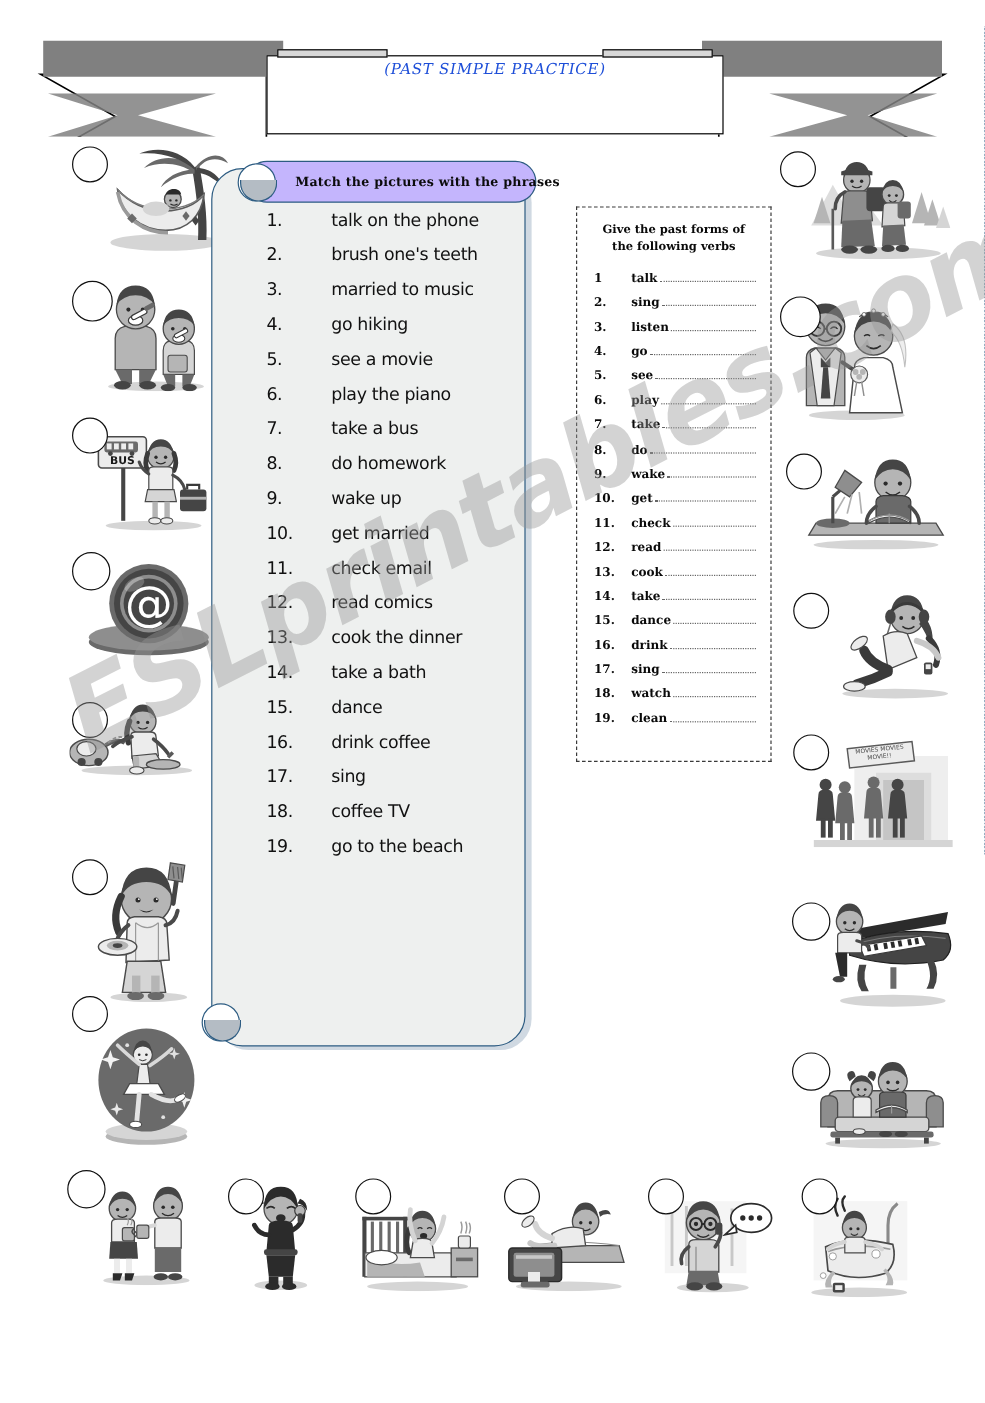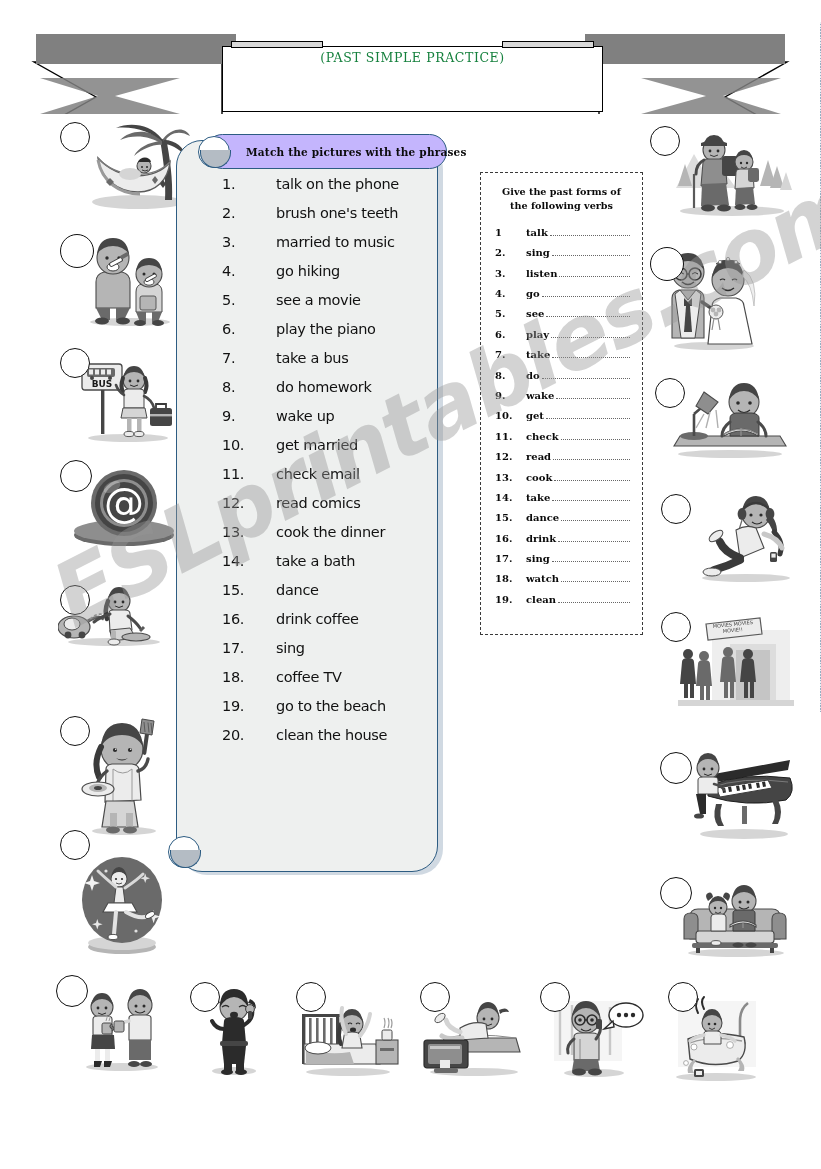--- a/index.html
+++ b/index.html
@@ -74,23 +74,24 @@
     color: #000;
     margin-top: 7px;
     line-height: 1.05;
     white-space: nowrap;
     font-weight: 400;
   }
   .title-sub {
     font-family: "DejaVu Serif", serif;
     font-size: 12.5px;
     letter-spacing: 0.6px;
-    color: #15803d;
+    color: #1d4ed8;
     margin-top: 3px;
     white-space: nowrap;
+    font-style: italic;
   }
   .title-tab-left, .title-tab-right {
     position: absolute;
     top: -6px;
     height: 7px;
     background: #d8d8d8;
     border: 1px solid #000;
   }
   .title-tab-left { left: 8px; width: 92px; }
   .title-tab-right { right: 8px; width: 92px; }
@@ -381,24 +382,20 @@
       <span class="phrase-num">17.</span>
       <span class="phrase-txt">sing</span>
     </div>
     <div class="phrase-row">
       <span class="phrase-num">18.</span>
       <span class="phrase-txt">coffee TV</span>
     </div>
     <div class="phrase-row">
       <span class="phrase-num">19.</span>
       <span class="phrase-txt">go to the beach</span>
-    </div>
-    <div class="phrase-row">
-      <span class="phrase-num">20.</span>
-      <span class="phrase-txt">clean the house</span>
     </div>
   </div>
 
   <div class="verb-box">
     <div class="verb-title">Give the past forms of the following verbs</div>
     <div class="verb-list">
       <div class="verb-row">
         <span class="verb-num">1</span>
         <span class="verb-word">talk</span>
         <span class="verb-dots"></span>

